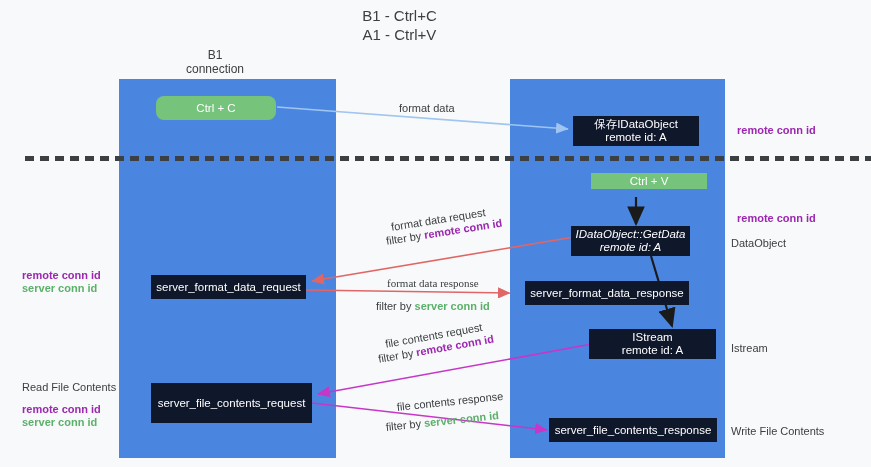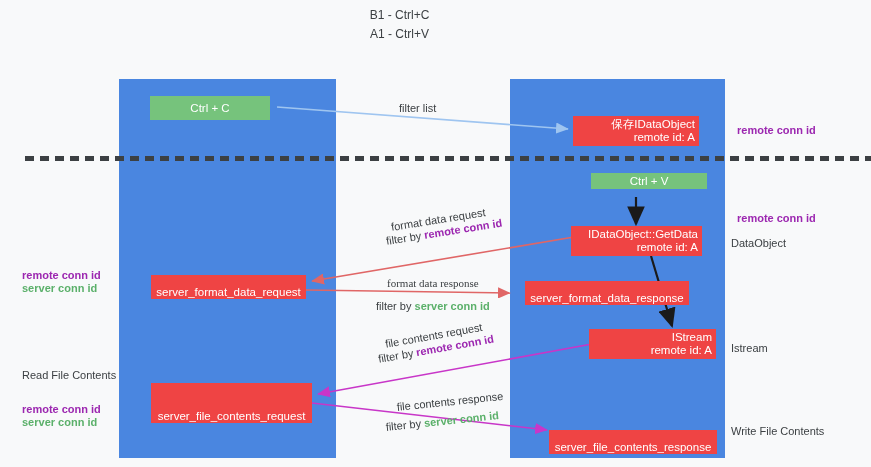--- a/index.html
+++ b/index.html
@@ -8,36 +8,36 @@
     background:#f8f9fa;
     font-family:"Liberation Sans","DejaVu Sans",sans-serif;
     position:relative;overflow:hidden;
     -webkit-font-smoothing:antialiased;
   }
   .canvas{position:absolute;inset:0;}
   svg.wires{position:absolute;left:0;top:0;width:871px;height:467px;pointer-events:none;}
 
   .title{
     position:absolute;left:0;top:6px;width:799px;text-align:center;
-    font-size:12px;color:#3c4043;line-height:19px;
+    font-size:15px;color:#3c4043;line-height:19px;
   }
 
   .colhead{
     position:absolute;text-align:center;font-size:12px;color:#3c4043;line-height:14px;
   }
 
   .lane{position:absolute;background:#4a86e0;}
 
   .box{
     position:absolute;color:#ffffff;text-align:center;
     font-size:11.5px;line-height:13px;
     display:flex;align-items:center;justify-content:center;
     padding:0 4px;box-sizing:border-box;
   }
-  .box.orange{background:#ef4444;align-items:flex-end;}
+  .box.orange{background:#0f172a;}
   .box.green{background:#76c37c;}
   .box span{display:block;}
 
   .lbl{position:absolute;font-size:11px;color:#3c4043;line-height:14px;white-space:nowrap;}
   .lbl.purple{color:#9c27b0;font-weight:bold;}
   .lbl.green{color:#5bb06a;font-weight:bold;}
   .lbl.rot{transform-origin:left top;}
   .lbl b.purple{color:#9c27b0;}
   .lbl b.green{color:#5bb06a;}
 
@@ -50,20 +50,22 @@
 <body>
 
 <div class="canvas">
 
   <div class="title">
     <div>B1 - Ctrl+C</div>
     <div>A1 - Ctrl+V</div>
   </div>
 
   <div class="colhead" style="left:155px;top:48px;width:120px;">
+    <div>B1</div>
+    <div>connection</div>
   </div>
   <div class="colhead" style="left:558px;top:48px;width:120px;">
   </div>
 
   <div class="lane" style="left:119px;top:79px;width:217px;height:379px;"></div>
   <div class="lane" style="left:510px;top:79px;width:215px;height:379px;"></div>
 
   <svg class="wires">
     <defs>
       <marker id="ah-blue" markerWidth="8" markerHeight="7" refX="7.5" refY="3.5" orient="auto">
@@ -88,34 +90,34 @@
 
     <line x1="306" y1="290" x2="510" y2="293" stroke="#e06666" stroke-width="1.6" marker-end="url(#ah-red)"></line>
 
     <line x1="651" y1="256" x2="672" y2="326" stroke="#1a1a1a" stroke-width="2.2" marker-end="url(#ah-blk)"></line>
 
     <line x1="592" y1="344" x2="318" y2="394" stroke="#c836c8" stroke-width="1.6" marker-end="url(#ah-mag)"></line>
 
     <line x1="312" y1="403" x2="547" y2="430" stroke="#c836c8" stroke-width="1.6" marker-end="url(#ah-mag)"></line>
   </svg>
 
-  <div class="box green" style="left:150px;top:96px;width:120px;height:24px;">
+  <div class="box green" style="left:156px;top:96px;width:120px;height:24px;border-radius:8px;">
     <span>Ctrl + C</span>
   </div>
 
   <div class="box orange" style="left:573px;top:116px;width:126px;height:30px;flex-direction:column;">
     <span>保存IDataObject</span>
     <span>remote id: A</span>
   </div>
 
   <div class="box green" style="left:591px;top:173px;width:116px;height:16px;">
     <span>Ctrl + V</span>
   </div>
 
-  <div class="box orange" style="left:571px;top:226px;width:131px;height:30px;flex-direction:column;">
+  <div class="box orange" style="left:571px;top:226px;width:119px;height:30px;flex-direction:column;font-style:italic;">
     <span>IDataObject::GetData</span>
     <span>remote id: A</span>
   </div>
 
   <div class="box orange" style="left:151px;top:275px;width:155px;height:24px;">
     <span>server_format_data_request</span>
   </div>
 
   <div class="box orange" style="left:513px;top:281px;width:164px;height:24px;margin-left:12px;">
     <span>server_format_data_response</span>
@@ -123,25 +125,25 @@
 
   <div class="box orange" style="left:589px;top:329px;width:127px;height:30px;flex-direction:column;">
     <span>IStream</span>
     <span>remote id: A</span>
   </div>
 
   <div class="box orange" style="left:151px;top:383px;width:161px;height:40px;">
     <span>server_file_contents_request</span>
   </div>
 
-  <div class="box orange" style="left:549px;top:418px;width:168px;height:24px;margin-top:12px;">
+  <div class="box orange" style="left:549px;top:418px;width:168px;height:24px;">
     <span>server_file_contents_response</span>
   </div>
 
-  <div class="lbl" style="left:399px;top:101px;">filter list</div>
+  <div class="lbl" style="left:399px;top:101px;">format data</div>
 
   <div class="lbl rot" style="left:390px;top:220px;transform:rotate(-9deg);">format data request</div>
   <div class="lbl rot" style="left:385px;top:234px;transform:rotate(-9deg);">
     <span>filter by </span><b class="purple">remote conn id</b>
   </div>
 
   <div class="lbl" style="left:387px;top:276px;font-family:Liberation Serif, serif;">format data response</div>
   <div class="lbl" style="left:376px;top:299px;">
     <span>filter by </span><b class="green">server conn id</b>
   </div>
@@ -158,19 +160,19 @@
 
   <div class="lbl purple" style="left:737px;top:123px;">remote conn id</div>
   <div class="lbl purple" style="left:737px;top:211px;">remote conn id</div>
   <div class="lbl" style="left:731px;top:236px;">DataObject</div>
   <div class="lbl" style="left:731px;top:341px;">Istream</div>
   <div class="lbl" style="left:731px;top:424px;">Write File Contents</div>
 
   <div class="lbl purple" style="left:22px;top:268px;">remote conn id</div>
   <div class="lbl green" style="left:22px;top:281px;">server conn id</div>
 
-  <div class="lbl" style="left:22px;top:368px;">Read File Contents</div>
+  <div class="lbl" style="left:22px;top:380px;">Read File Contents</div>
   <div class="lbl purple" style="left:22px;top:402px;">remote conn id</div>
   <div class="lbl green" style="left:22px;top:415px;">server conn id</div>
 
   <div class="dash"></div>
 
 </div>
 
 </body></html>

